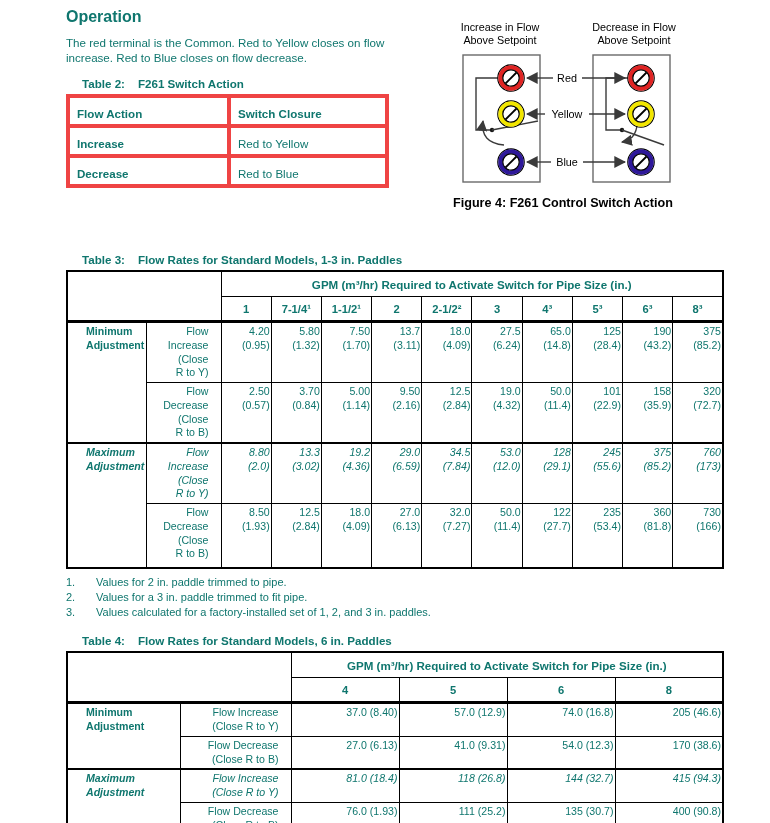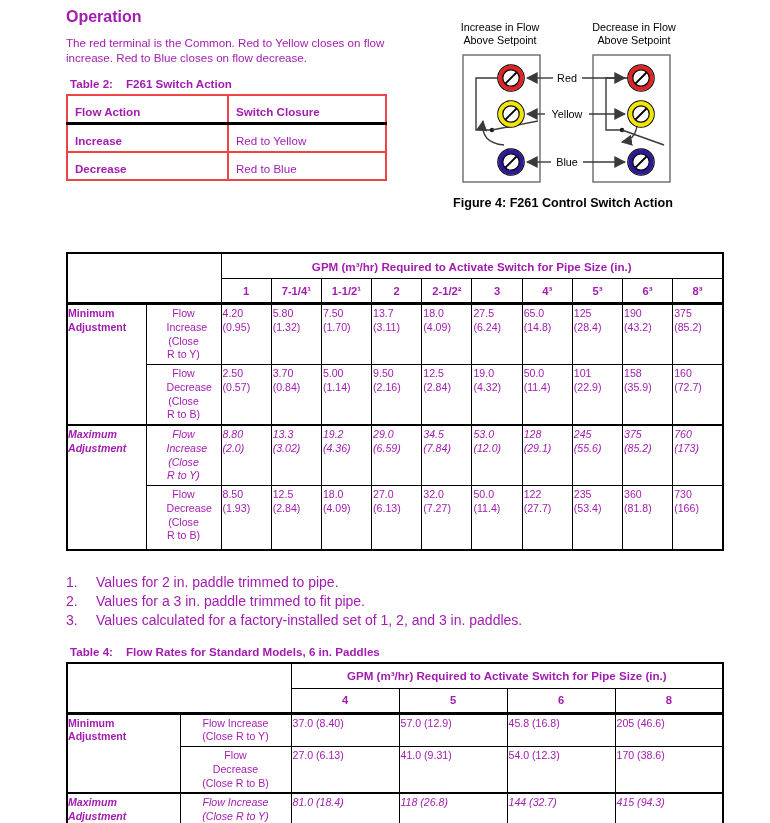--- a/index.html
+++ b/index.html
@@ -1,51 +1,51 @@
 <!DOCTYPE html>
 <html><head>
 <meta charset="utf-8">
 <style>
   html,body { margin:0; padding:0; background:#fff; }
   .page {
     position:relative; width:770px; height:823px; background:#ffffff;
-    font-family:"Liberation Sans", sans-serif; color:#a21caf; overflow:hidden;
+    font-family:"Liberation Sans", sans-serif; color:#0f766e; overflow:hidden;
   }
   
   .top { position:relative; height:252px; }
   .left-col { position:absolute; left:66px; top:8px; width:358px; }
   .page-heading { font-size:16px; font-weight:bold; margin:0 0 9px 0; }
   .body-para { font-size:11.6px; line-height:1.33; margin:0 0 11px 0; }
-  .tbl-title { font-size:11.6px; font-weight:bold; margin:1px 0 4px 4px; }
+  .tbl-title { font-size:11.6px; font-weight:bold; margin:1px 0 4px 16px; }
   .tbl-title .txt { padding-left:13px; }
   
   .t2 { border-collapse:collapse; border:2.5px solid #000; width:319px; table-layout:fixed; }
-  .t2 th, .t2 td { border:2px solid #ef4444; padding:8px 7px 2px 7px; text-align:left;
+  .t2 th, .t2 td { border:4px solid #ef4444; padding:8px 7px 2px 7px; text-align:left;
                    font-size:11.6px; height:16px; vertical-align:middle; }
   .t2 th { border-bottom:3px solid #000; font-weight:bold; }
   .t2 td.b { font-weight:bold; }
   
   .fig-svg { position:absolute; left:438px; top:12px; }
   .fig-text { font-size:10.8px; fill:#000; }
   .fig-caption { font-size:12.6px; font-weight:bold; fill:#000; }
   
   .main { margin-left:66px; width:656px; }
   .big { border-collapse:collapse; border:2.5px solid #000; width:656px; table-layout:fixed; }
   .big th, .big td { border:1px solid #000; padding:2px 2px; font-size:10.6px; }
   .big th.gpm { font-size:11.6px; font-weight:bold; text-align:center; height:20px; vertical-align:middle;margin-top:17px; }
   .big tr.sizes th { font-size:11.2px; font-weight:bold; text-align:center; height:19px;
                      vertical-align:middle; border-bottom:3px solid #000; }
   .big th.corner { border-bottom:3px solid #000; }
-  .big td.grp { font-weight:bold; vertical-align:top; text-align:left; padding:2px 0;
+  .big td.grp { font-weight:bold; vertical-align:top; text-align:left; padding:2px 18px;
                 white-space:pre-line; line-height:1.3; }
-  .big td.lbl { vertical-align:top; text-align:center; padding:2px 20px; white-space:pre-line; line-height:1.3; }
-  .big td.val { vertical-align:top; text-align:left; white-space:pre-line; line-height:1.3; padding:2px 1px; }
+  .big td.lbl { vertical-align:top; text-align:right; padding:2px 12px; white-space:pre-line; line-height:1.3; }
+  .big td.val { vertical-align:top; text-align:right; white-space:pre-line; line-height:1.3; padding:2px 1px; }
   .big tr.grp-sep td { border-top:2.5px solid #000;font-style:italic; }
   
-  .footnotes { margin-top:22px; font-size:14px; line-height:1.38; }
+  .footnotes { margin-top:6px; font-size:11px; line-height:1.38; }
   .fn-num { display:inline-block; width:30px; }
   .t4-title { margin-top:14px; }
 </style>
 </head>
 <body>
 
 <div class="page">
 
   <div class="top">
     <div class="left-col">
@@ -151,20 +151,23 @@
       <text class="fig-text" x="129" y="154" text-anchor="middle">Blue</text>
       <line x1="113" y1="150" x2="89" y2="150" stroke="#3a3a3a" stroke-width="1.4" marker-end="url(#ah)"></line>
       <line x1="145" y1="150" x2="187" y2="150" stroke="#3a3a3a" stroke-width="1.4" marker-end="url(#ah)"></line>
 
       <text class="fig-caption" x="15" y="195">Figure 4: F261 Control Switch Action</text>
     </svg>
   </div>
 
   <div class="main">
 
+    <div class="tbl-title">
+      <span>Table 3:</span><span class="txt">Flow Rates for Standard Models, 1-3 in. Paddles</span>
+    </div>
     <table class="big">
       <colgroup>
         <col style="width:79px">
           <col style="width:75px">
         <col span="10" style="width:50.2px">
       </colgroup>
       <thead>
         <tr>
           <th class="corner" rowspan="2" colspan="2"></th>
           <th class="gpm" colspan="10">GPM (m³/hr) Required to Activate Switch for Pipe Size (in.)</th>
@@ -227,21 +230,21 @@
           <td class="val">12.5
 (2.84)</td>
           <td class="val">19.0
 (4.32)</td>
           <td class="val">50.0
 (11.4)</td>
           <td class="val">101
 (22.9)</td>
           <td class="val">158
 (35.9)</td>
-          <td class="val">160
+          <td class="val">320
 (72.7)</td>
         </tr>
         <tr class="grp-sep" style="height:57px">
           <td class="grp" rowspan="2">Maximum
 Adjustment</td>
           <td class="lbl">Flow
 Increase
 (Close
 R to Y)</td>
           <td class="val">8.80
@@ -328,21 +331,21 @@
         </tr>
       </thead>
       <tbody>
         <tr style="height:33px">
           <td class="grp" rowspan="2">Minimum
 Adjustment</td>
           <td class="lbl">Flow Increase
 (Close R to Y)</td>
           <td class="val">37.0 (8.40)</td>
           <td class="val">57.0 (12.9)</td>
-          <td class="val">45.8 (16.8)</td>
+          <td class="val">74.0 (16.8)</td>
           <td class="val">205 (46.6)</td>
         </tr>
         <tr style="height:33px">
           <td class="lbl">Flow Decrease
 (Close R to B)</td>
           <td class="val">27.0 (6.13)</td>
           <td class="val">41.0 (9.31)</td>
           <td class="val">54.0 (12.3)</td>
           <td class="val">170 (38.6)</td>
         </tr>

